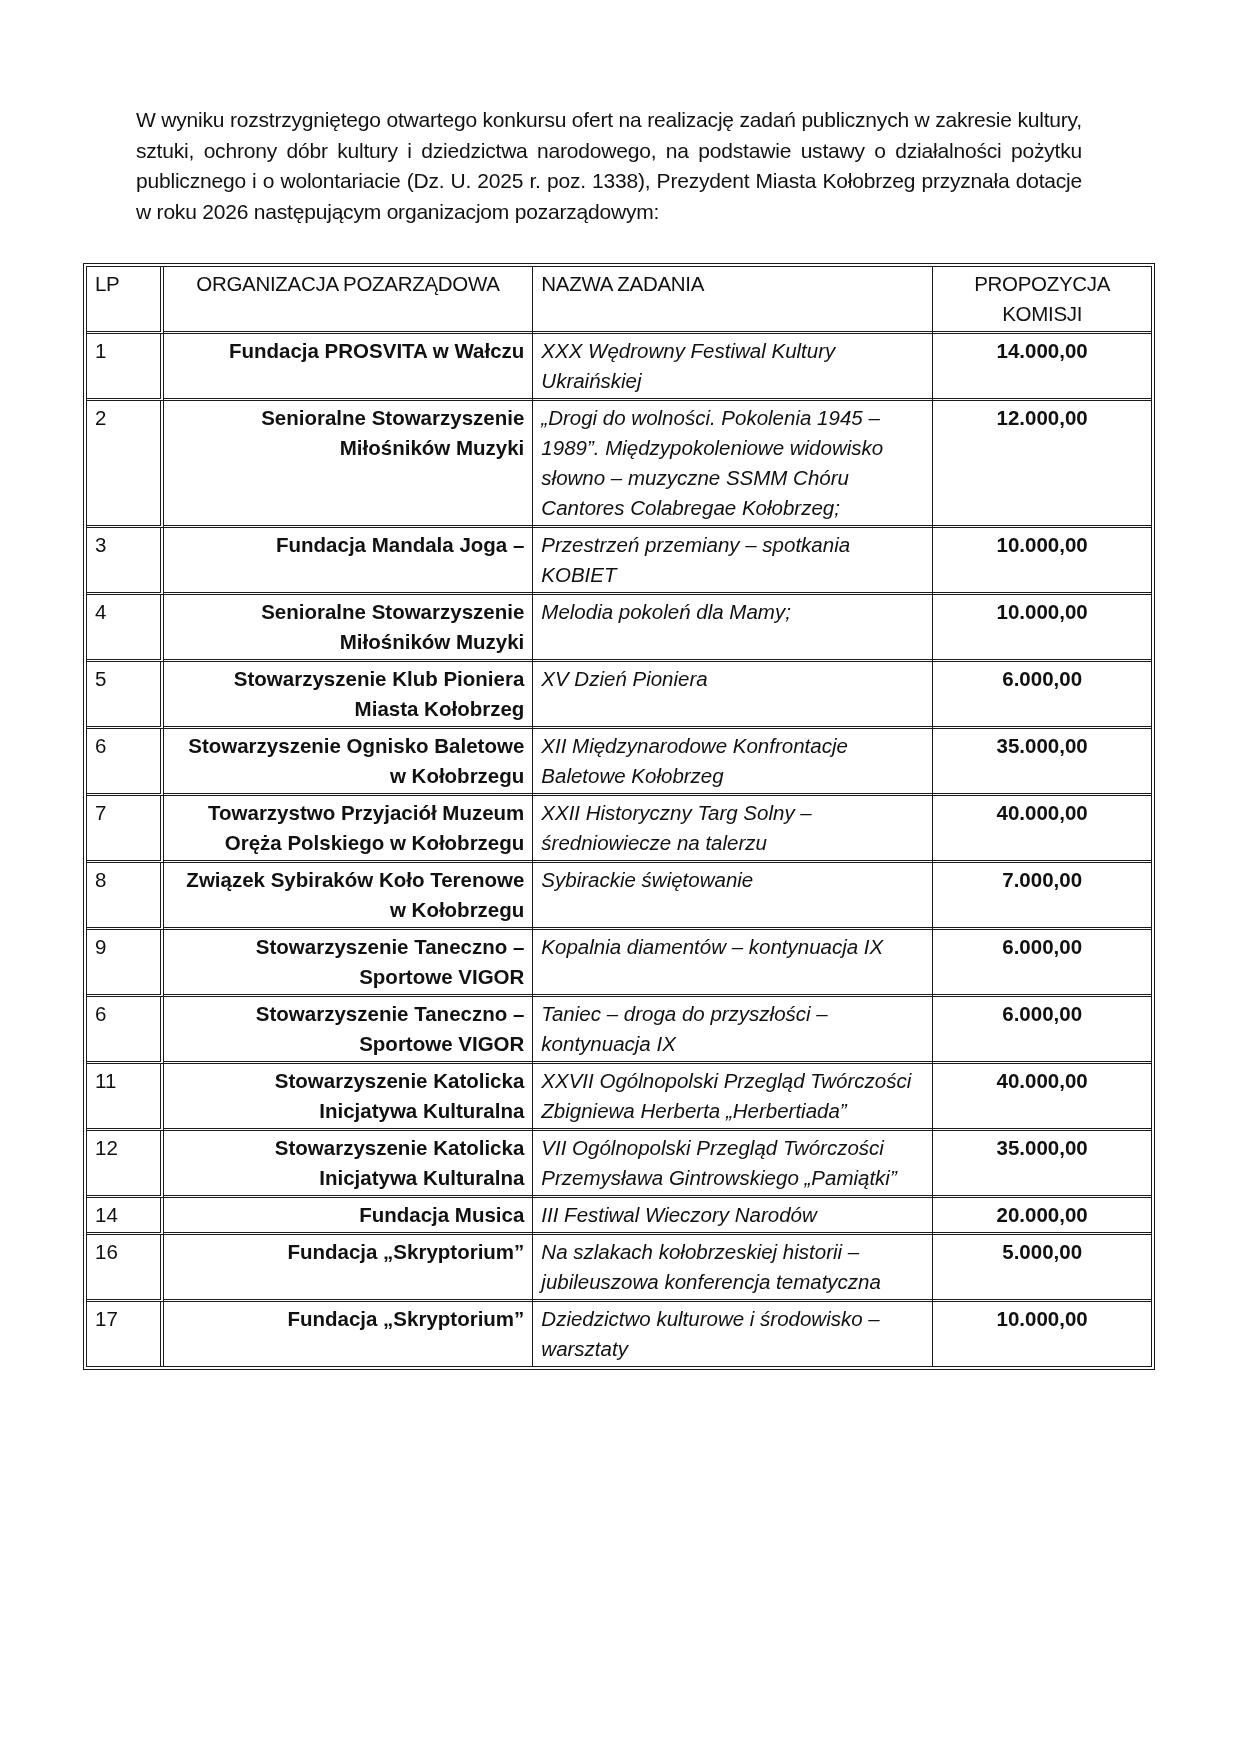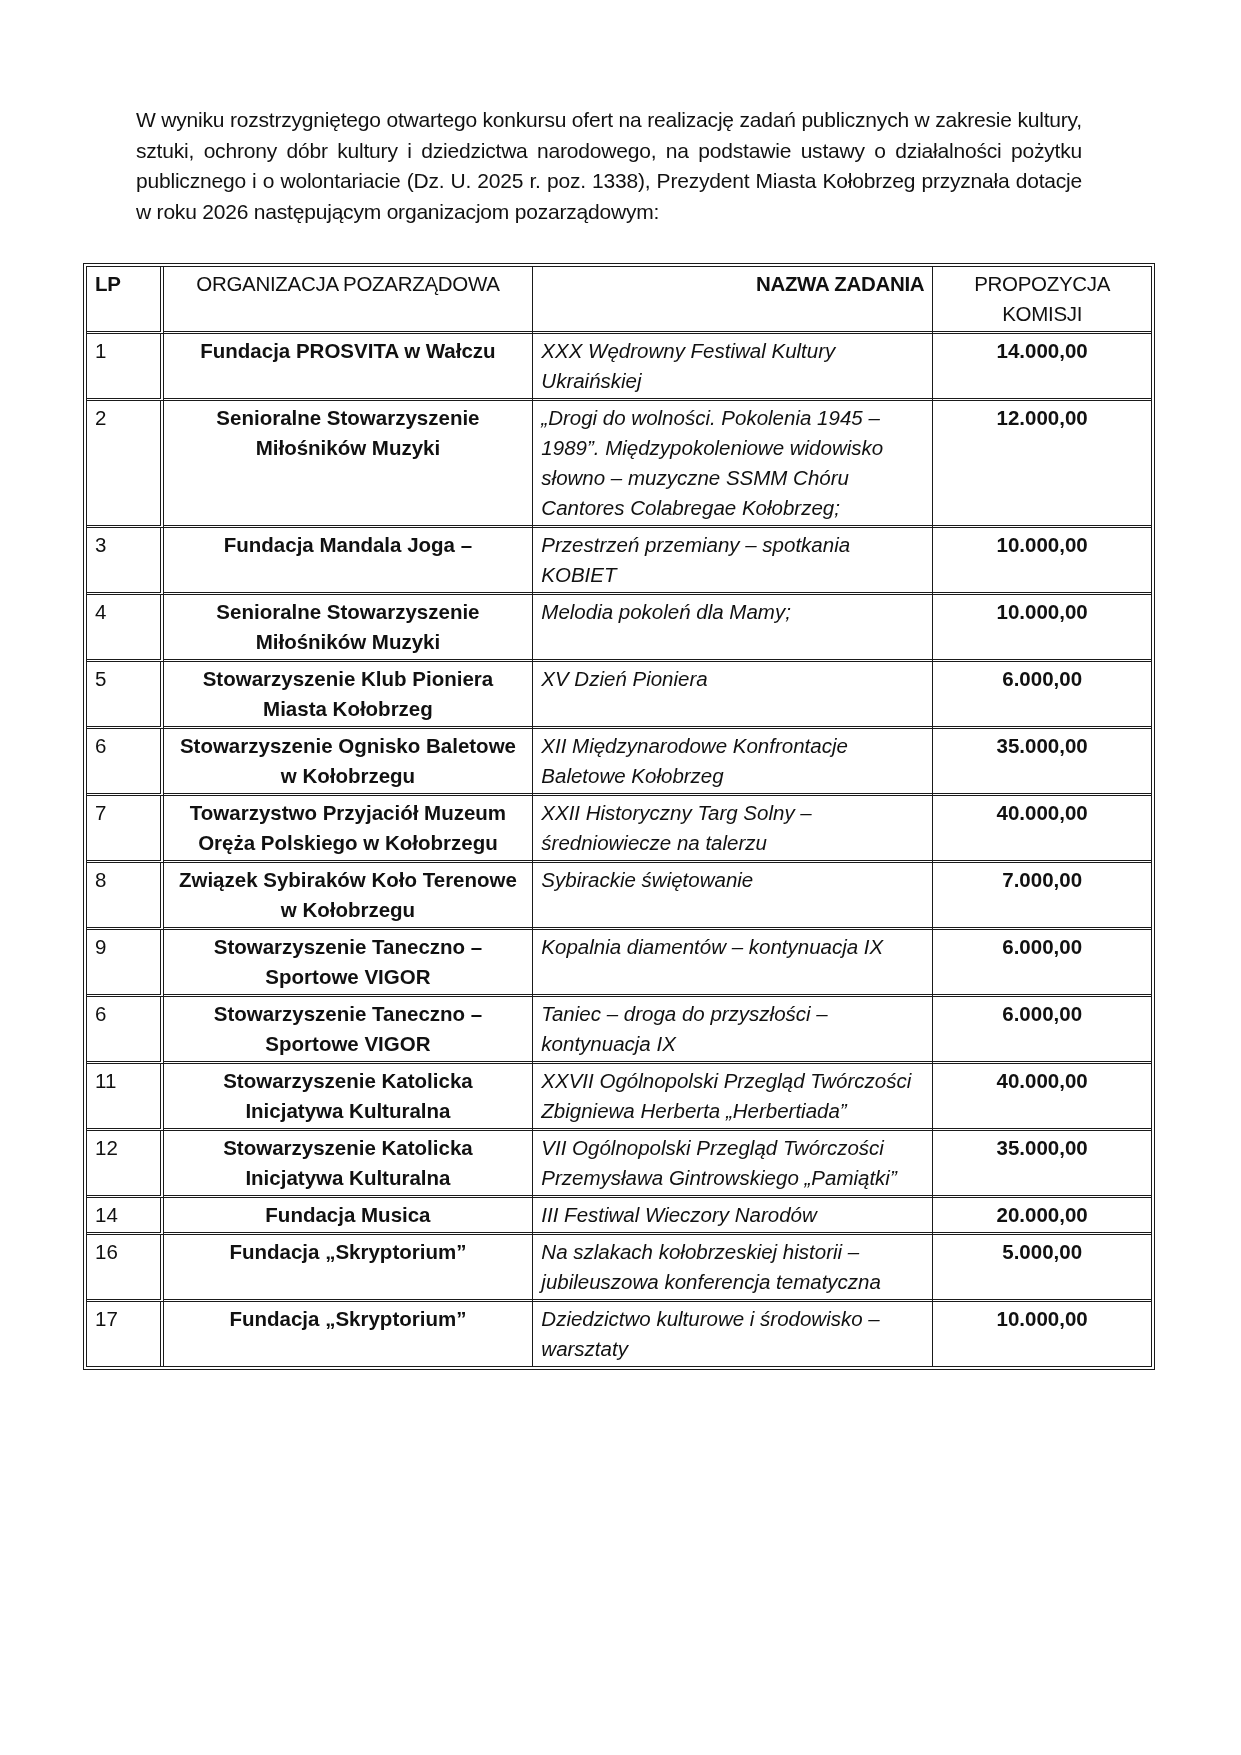--- a/index.html
+++ b/index.html
@@ -38,26 +38,26 @@
     }
     th, td {
       vertical-align: top;
       padding: 2px 8px 2px 8px;
       border-right: 1px solid #1a1a1a;
       border-bottom: 3px double #1a1a1a;
     }
     tr:last-child td { border-bottom: none; }
     th:last-child, td:last-child { border-right: none; }
     th.c-lp, td.c-lp { border-right: 4px double #1a1a1a; }
-    th { font-weight: bold; letter-spacing: -0.3px; }
+    th { font-weight: normal; letter-spacing: -0.3px; }
     .c-lp { width: 56px; text-align: left; }
-    .c-org { width: 350px; font-weight: bold; text-align: center; }
+    .c-org { width: 350px; font-weight: bold; text-align: right; }
     th.c-org { font-weight: normal; text-align: center; }
     .c-task { width: 380px; font-style: italic; text-align: left; }
-    th.c-task { font-style: normal; text-align: right; }
+    th.c-task { font-style: normal; text-align: left; }
     .c-amt { width: 200px; text-align: center; font-weight: bold; }
     th.c-amt { font-weight: normal; text-align: center; }
     td.c-org { font-weight: 600; }
   </style>
 </head>
 <body>
 
 <p class="intro">W wyniku rozstrzygniętego otwartego konkursu ofert na realizację zadań publicznych w zakresie kultury, sztuki, ochrony dóbr kultury i dziedzictwa narodowego, na podstawie ustawy o działalności pożytku publicznego i o wolontariacie (Dz. U. 2025 r. poz. 1338), Prezydent Miasta Kołobrzeg przyznała dotacje w roku 2026 następującym organizacjom pozarządowym:</p>
 
 <div class="tbl-wrap">

